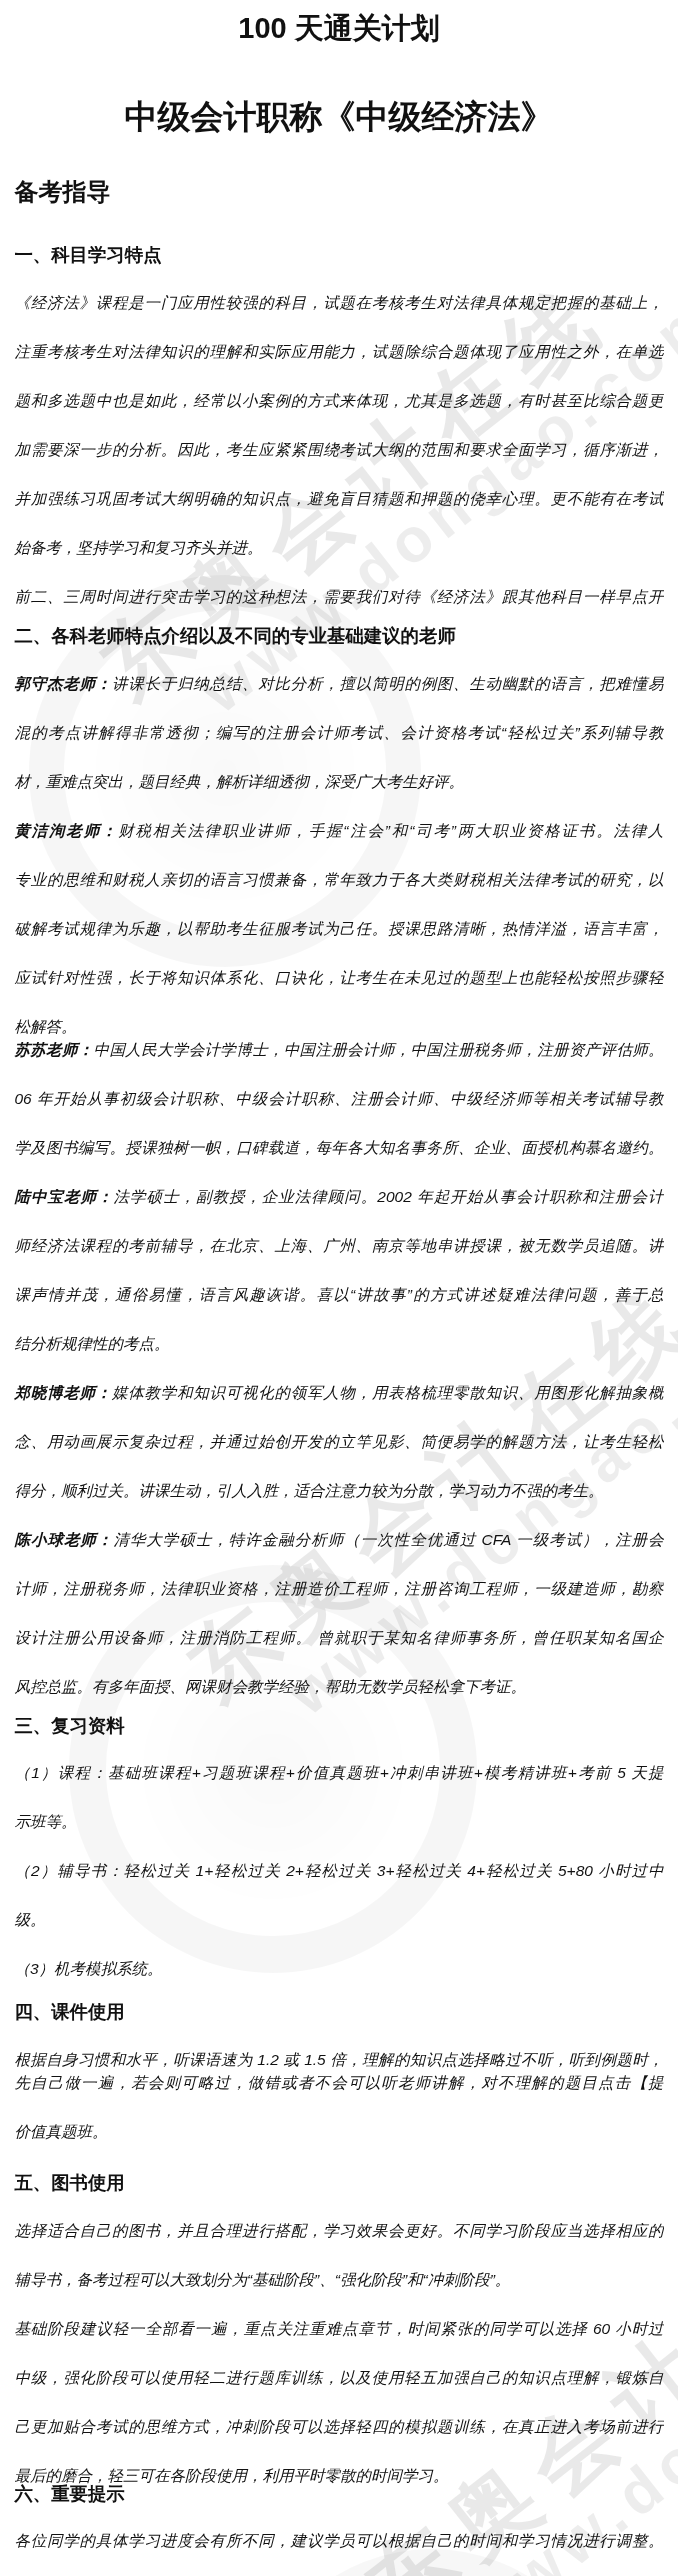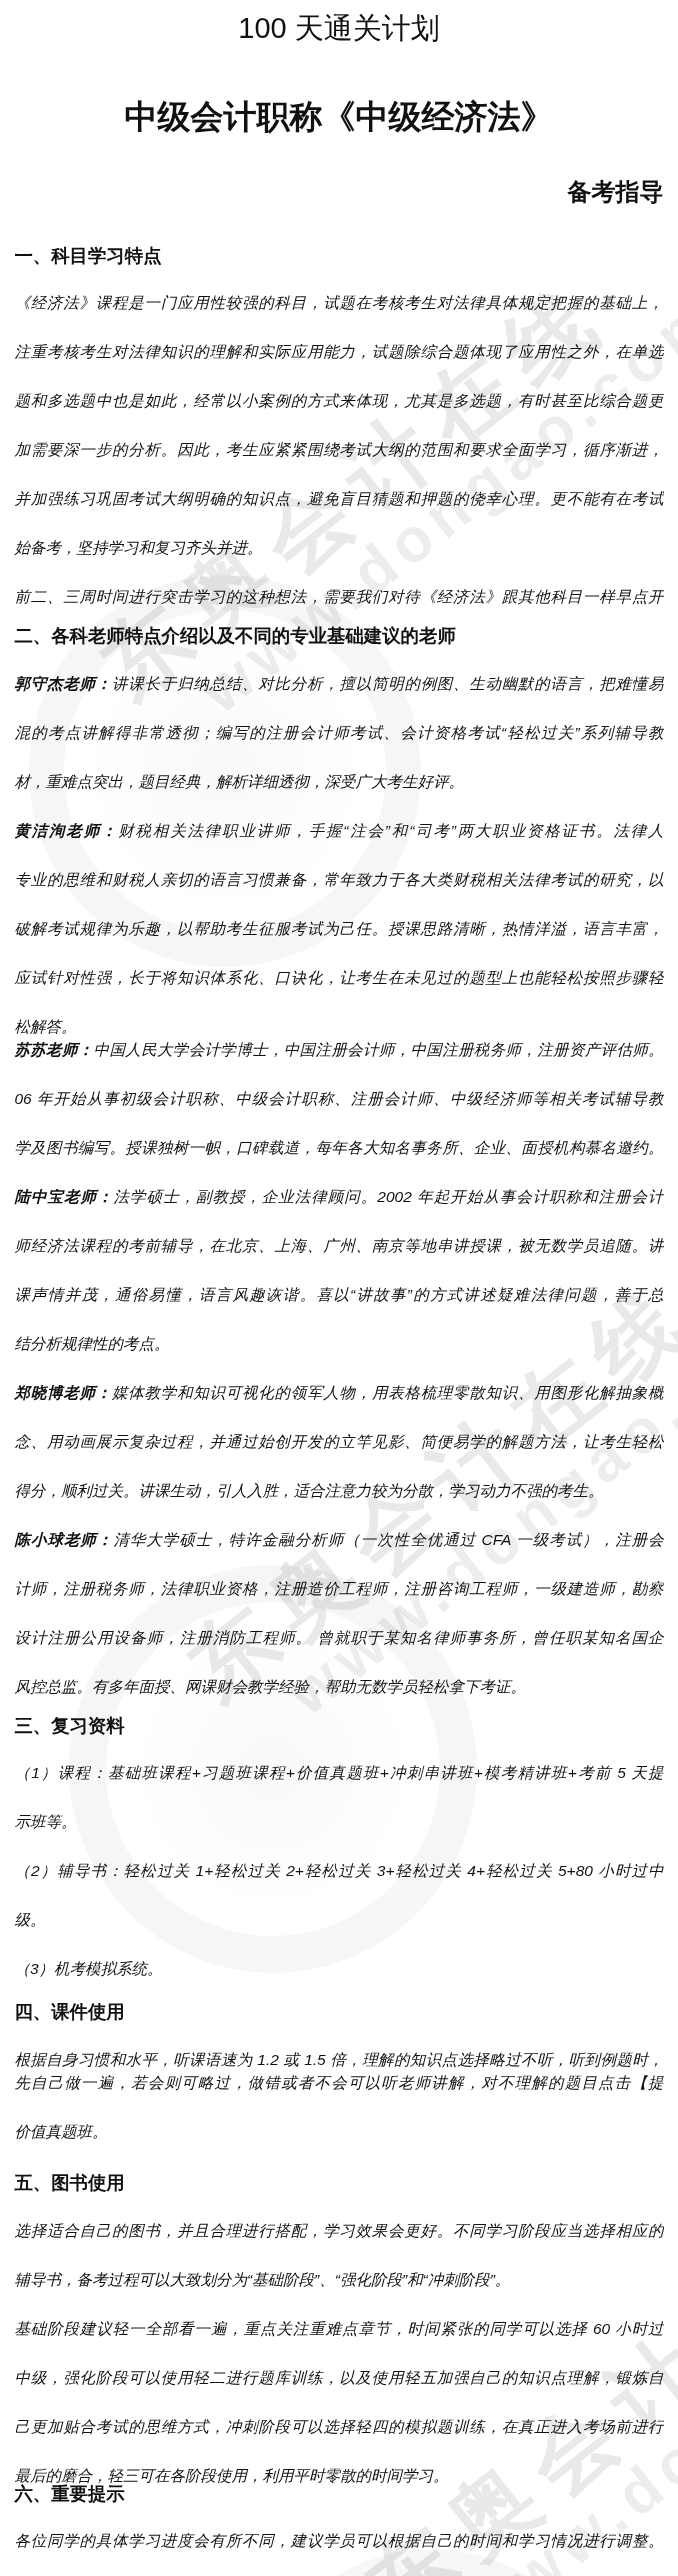--- a/index.html
+++ b/index.html
@@ -21,29 +21,29 @@
   .stamp{position:absolute;transform:rotate(-38deg);transform-origin:0 0;z-index:0;
          pointer-events:none;white-space:nowrap;}
   .wm-brand{font-size:86px;font-weight:700;letter-spacing:16px;color:rgba(0,0,0,0.085);line-height:1;}
   .wm-url{font-size:62px;font-weight:700;letter-spacing:8px;color:rgba(0,0,0,0.07);
           line-height:1;margin-top:2.3px;margin-left:63px;}
   #stamp-a{left:86px;top:644px;}
   #stamp-b{left:173px;top:1646px;}
   #stamp-c{left:351px;top:2566px;}
   
   #doc{position:relative;z-index:1;padding:13.2px 14.4px 0 14.4px;}
-  .t1{font-size:29px;line-height:30px;font-weight:400;text-align:center;}
+  .t1{font-size:29px;line-height:30px;font-weight:700;text-align:center;}
   .t2{font-size:33px;line-height:36px;font-weight:700;text-align:center;margin-top:56px;}
-  .t3{font-size:24px;line-height:26.5px;font-weight:700;text-align:right;margin-top:44px;}
+  .t3{font-size:24px;line-height:26.5px;font-weight:700;text-align:left;margin-top:44px;}
   .heading{font-size:18.4px;line-height:19.6px;height:19.6px;overflow:hidden;font-weight:700;}
   .line{font-size:15.5px;line-height:16px;height:16px;overflow:hidden;font-style:italic;}
   .line .b{font-weight:700;}
   .align-j{text-align:justify;text-align-last:justify;}
   .align-l{text-align:left;}
-  .gap-h1{margin-top:40px;}
+  .gap-h1{margin-top:40px;font-family:Liberation Serif, serif;}
   .gap-ah{margin-top:30px;}
   .gap-n{margin-top:33px;}
   .gap-tight{margin-top:7px;}
   .gap-s37{margin-top:21px;}
   .gap-s42{}
   .gap-s44{margin-top:25px;}
   .gap-s57{margin-top:33px;}
 </style>
 </head>
 <body>

